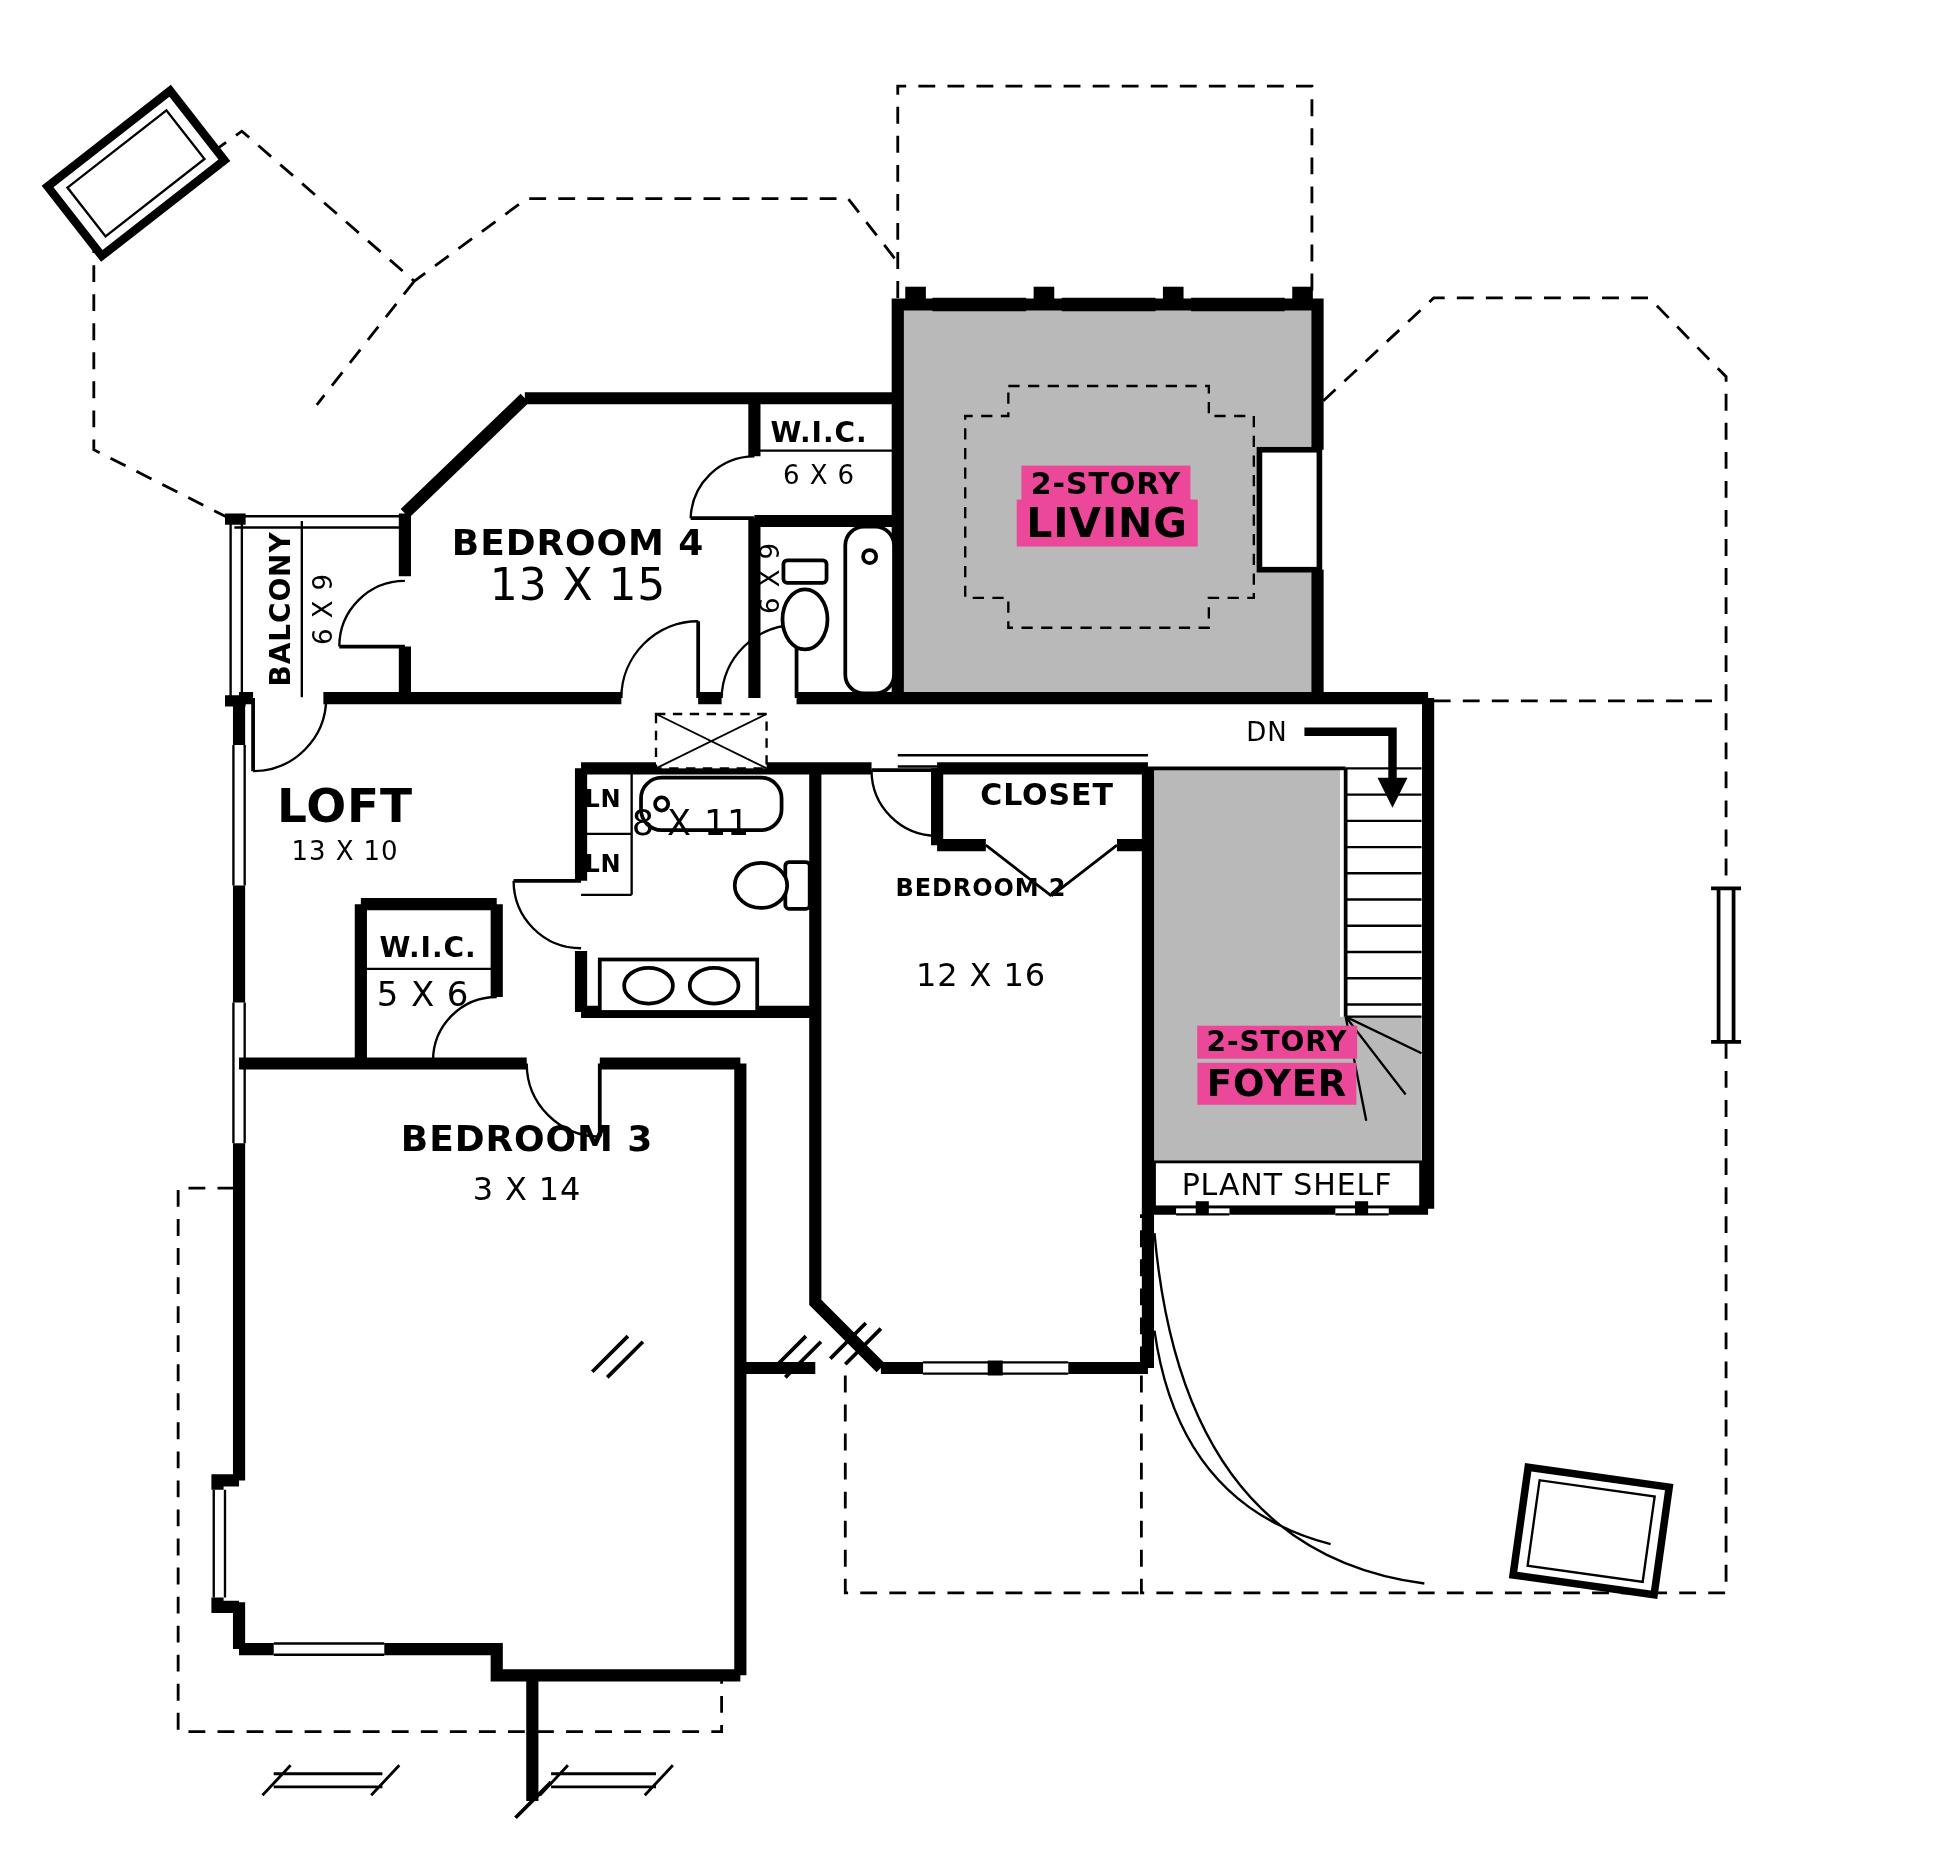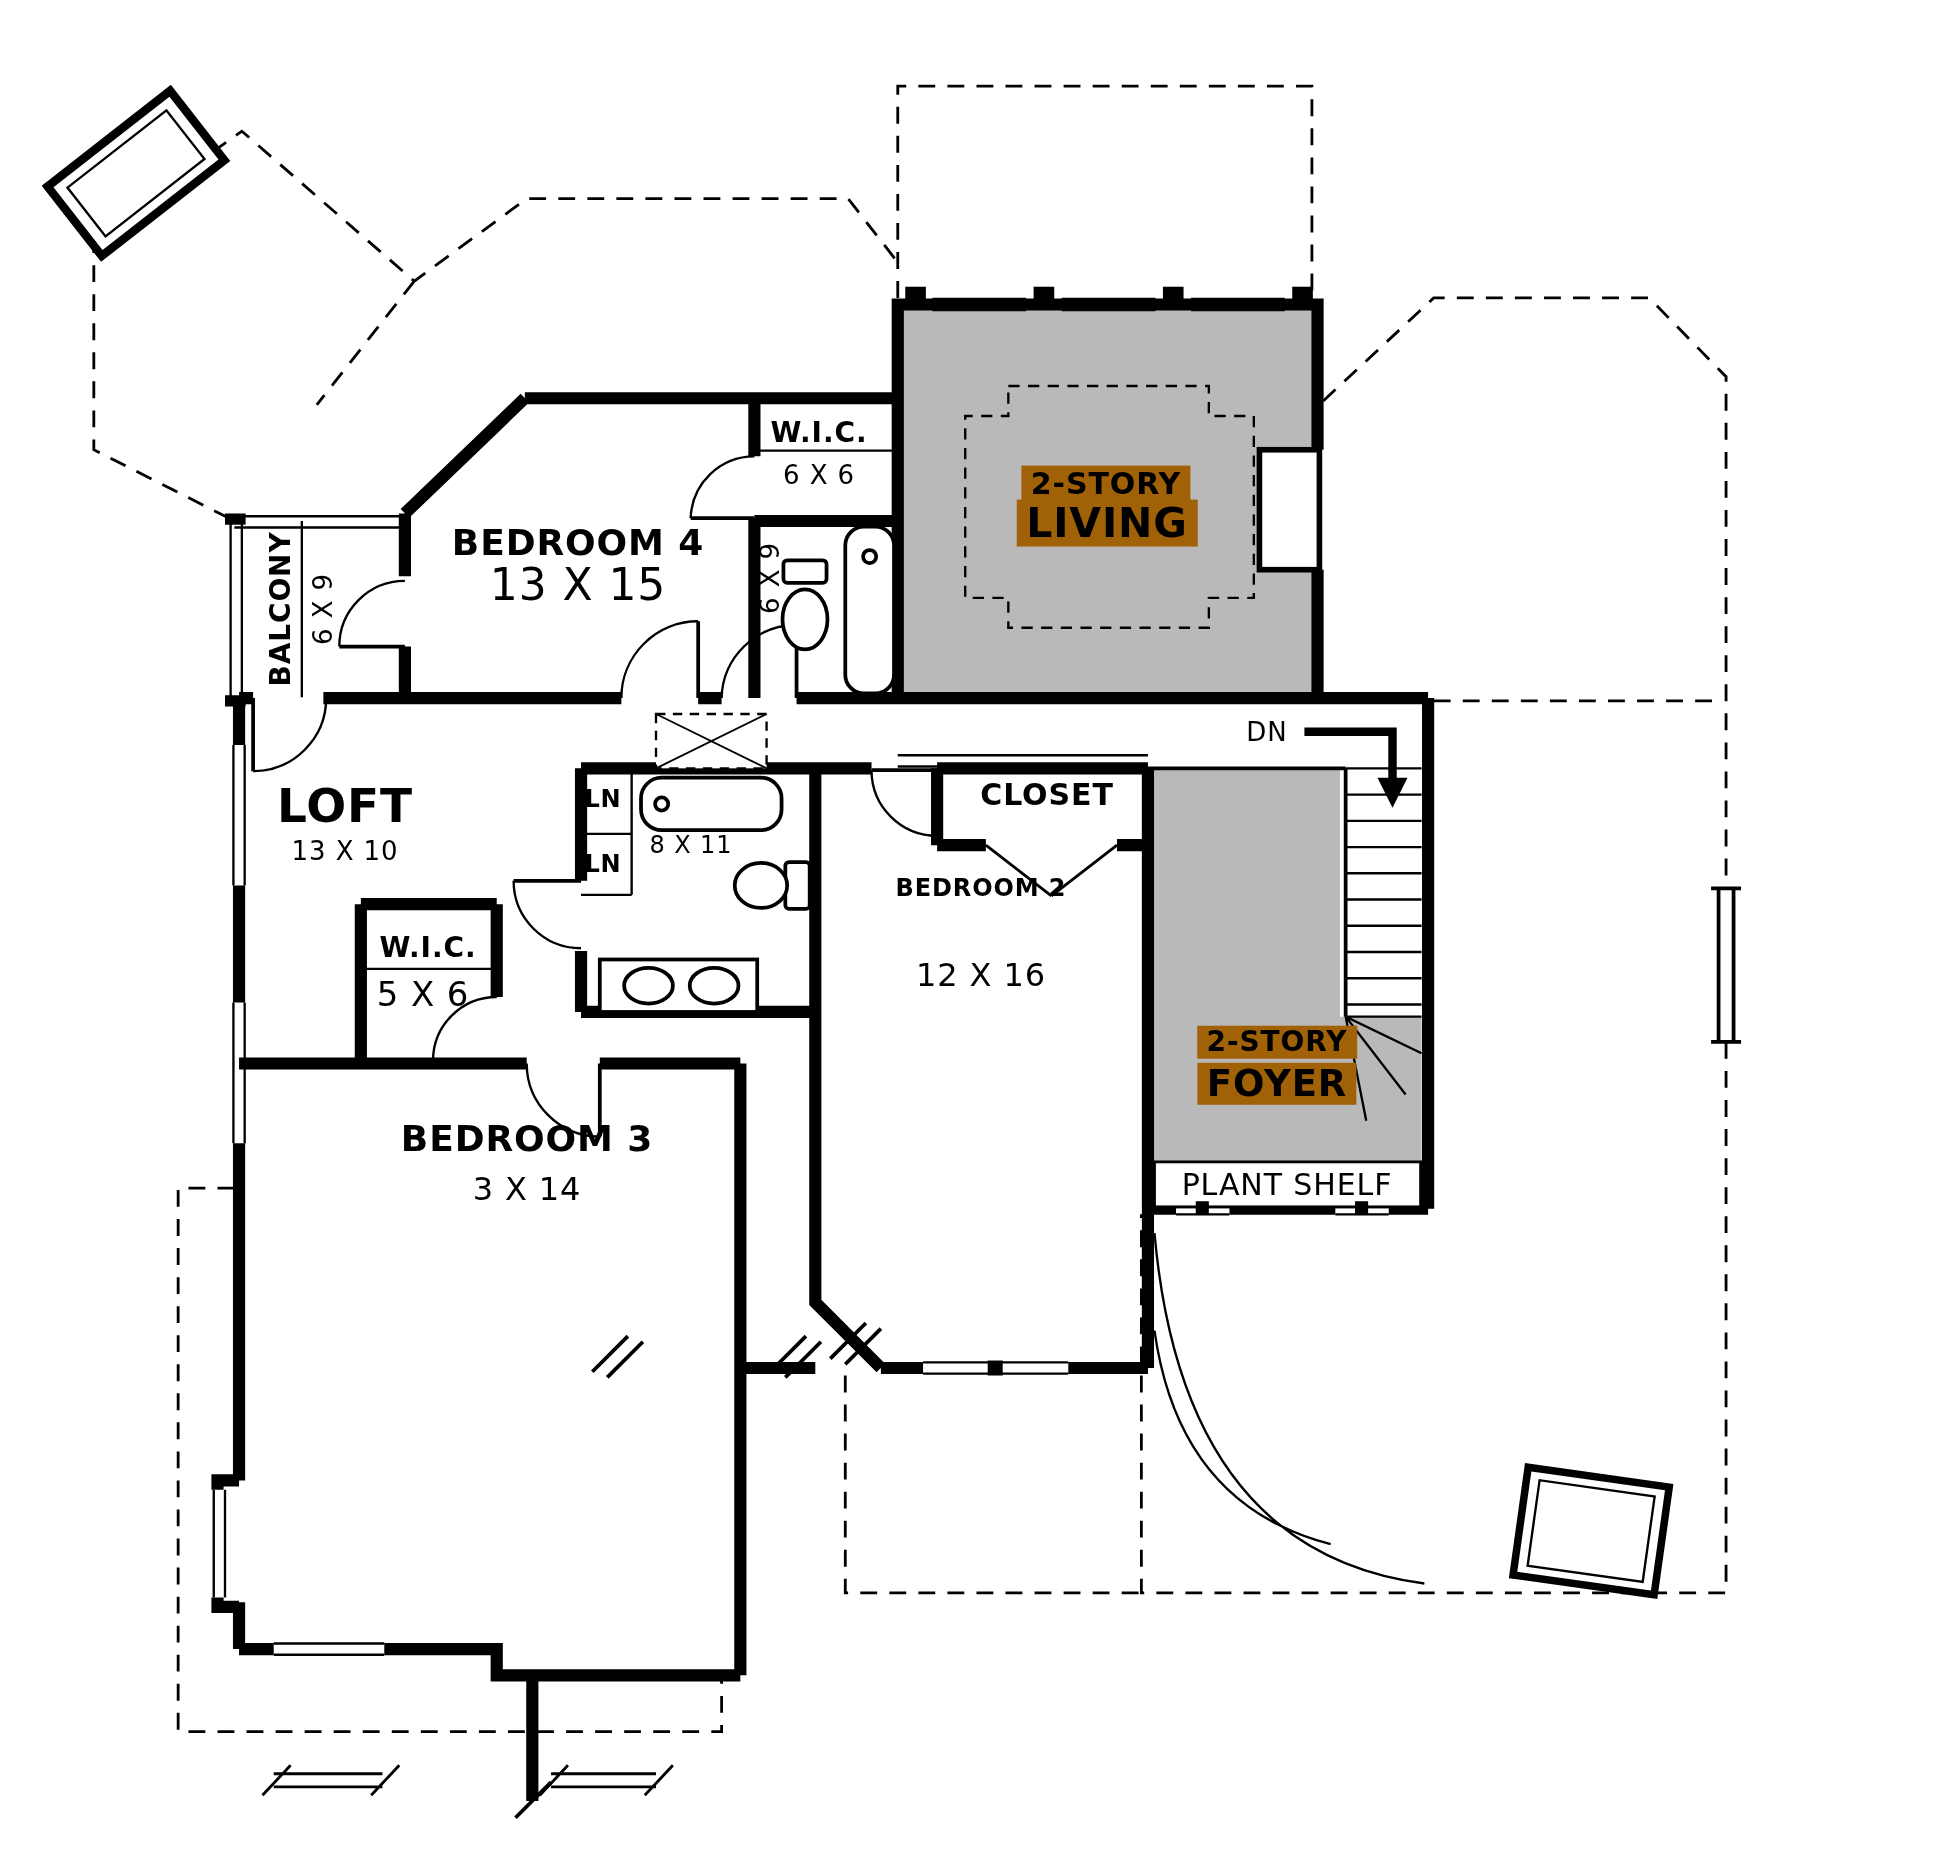--- a/index.html
+++ b/index.html
@@ -3,21 +3,21 @@
 <meta charset="utf-8">
 <style>
   html,body{margin:0;padding:0;background:#fff;}
   .plan{position:relative;width:1952px;height:1874px;background:#fff;overflow:hidden;
         font-family:"DejaVu Sans","Liberation Sans",sans-serif;}
   .plan svg{position:absolute;left:0;top:0;}
   .lbl{position:absolute;transform:translate(-50%,-50%);white-space:nowrap;color:#000;
        letter-spacing:0.9px;line-height:1.1;}
   .b{font-weight:bold;}
   .rot{transform:translate(-50%,-50%) rotate(-90deg);}
-  .chip{background:#a16207;padding:0.9px 9.4px;}
+  .chip{background:#ec4899;padding:0.9px 9.4px;}
 </style>
 </head>
 <body>
 
 <div class="plan">
 
 <svg width="1952" height="1874" viewBox="0 0 2083 2000">
 
   <g>
     <rect x="958" y="325" width="448" height="420" fill="#b9b9b9"></rect>
@@ -183,21 +183,21 @@
   <div class="lbl rot" style="left:770px;top:578px;font-size:26px">6 X 9</div>
 
   <div class="lbl b chip" style="left:1106px;top:483px;font-size:30px">2-STORY</div>
   <div class="lbl b chip" style="left:1107px;top:523px;font-size:41px">LIVING</div>
 
   <div class="lbl b" style="left:345px;top:806px;font-size:47px">LOFT</div>
   <div class="lbl" style="left:345px;top:851px;font-size:26px">13 X 10</div>
 
   <div class="lbl b" style="left:603px;top:799px;font-size:24px">LN</div>
   <div class="lbl b" style="left:603px;top:864px;font-size:24px">LN</div>
-  <div class="lbl" style="left:691px;top:845px;font-size:24px">8 X 11</div>
+  <div class="lbl" style="left:691px;top:823px;font-size:35px">8 X 11</div>
 
   <div class="lbl b" style="left:1047px;top:794px;font-size:30px">CLOSET</div>
 
   <div class="lbl b" style="left:981px;top:888px;font-size:24px">BEDROOM 2</div>
   <div class="lbl" style="left:981px;top:976px;font-size:32px">12 X 16</div>
 
   <div class="lbl b" style="left:428px;top:948px;font-size:28px">W.I.C.</div>
   <div class="lbl" style="left:423px;top:995px;font-size:34px">5 X 6</div>
 
   <div class="lbl b" style="left:527px;top:1139px;font-size:36px">BEDROOM 3</div>

